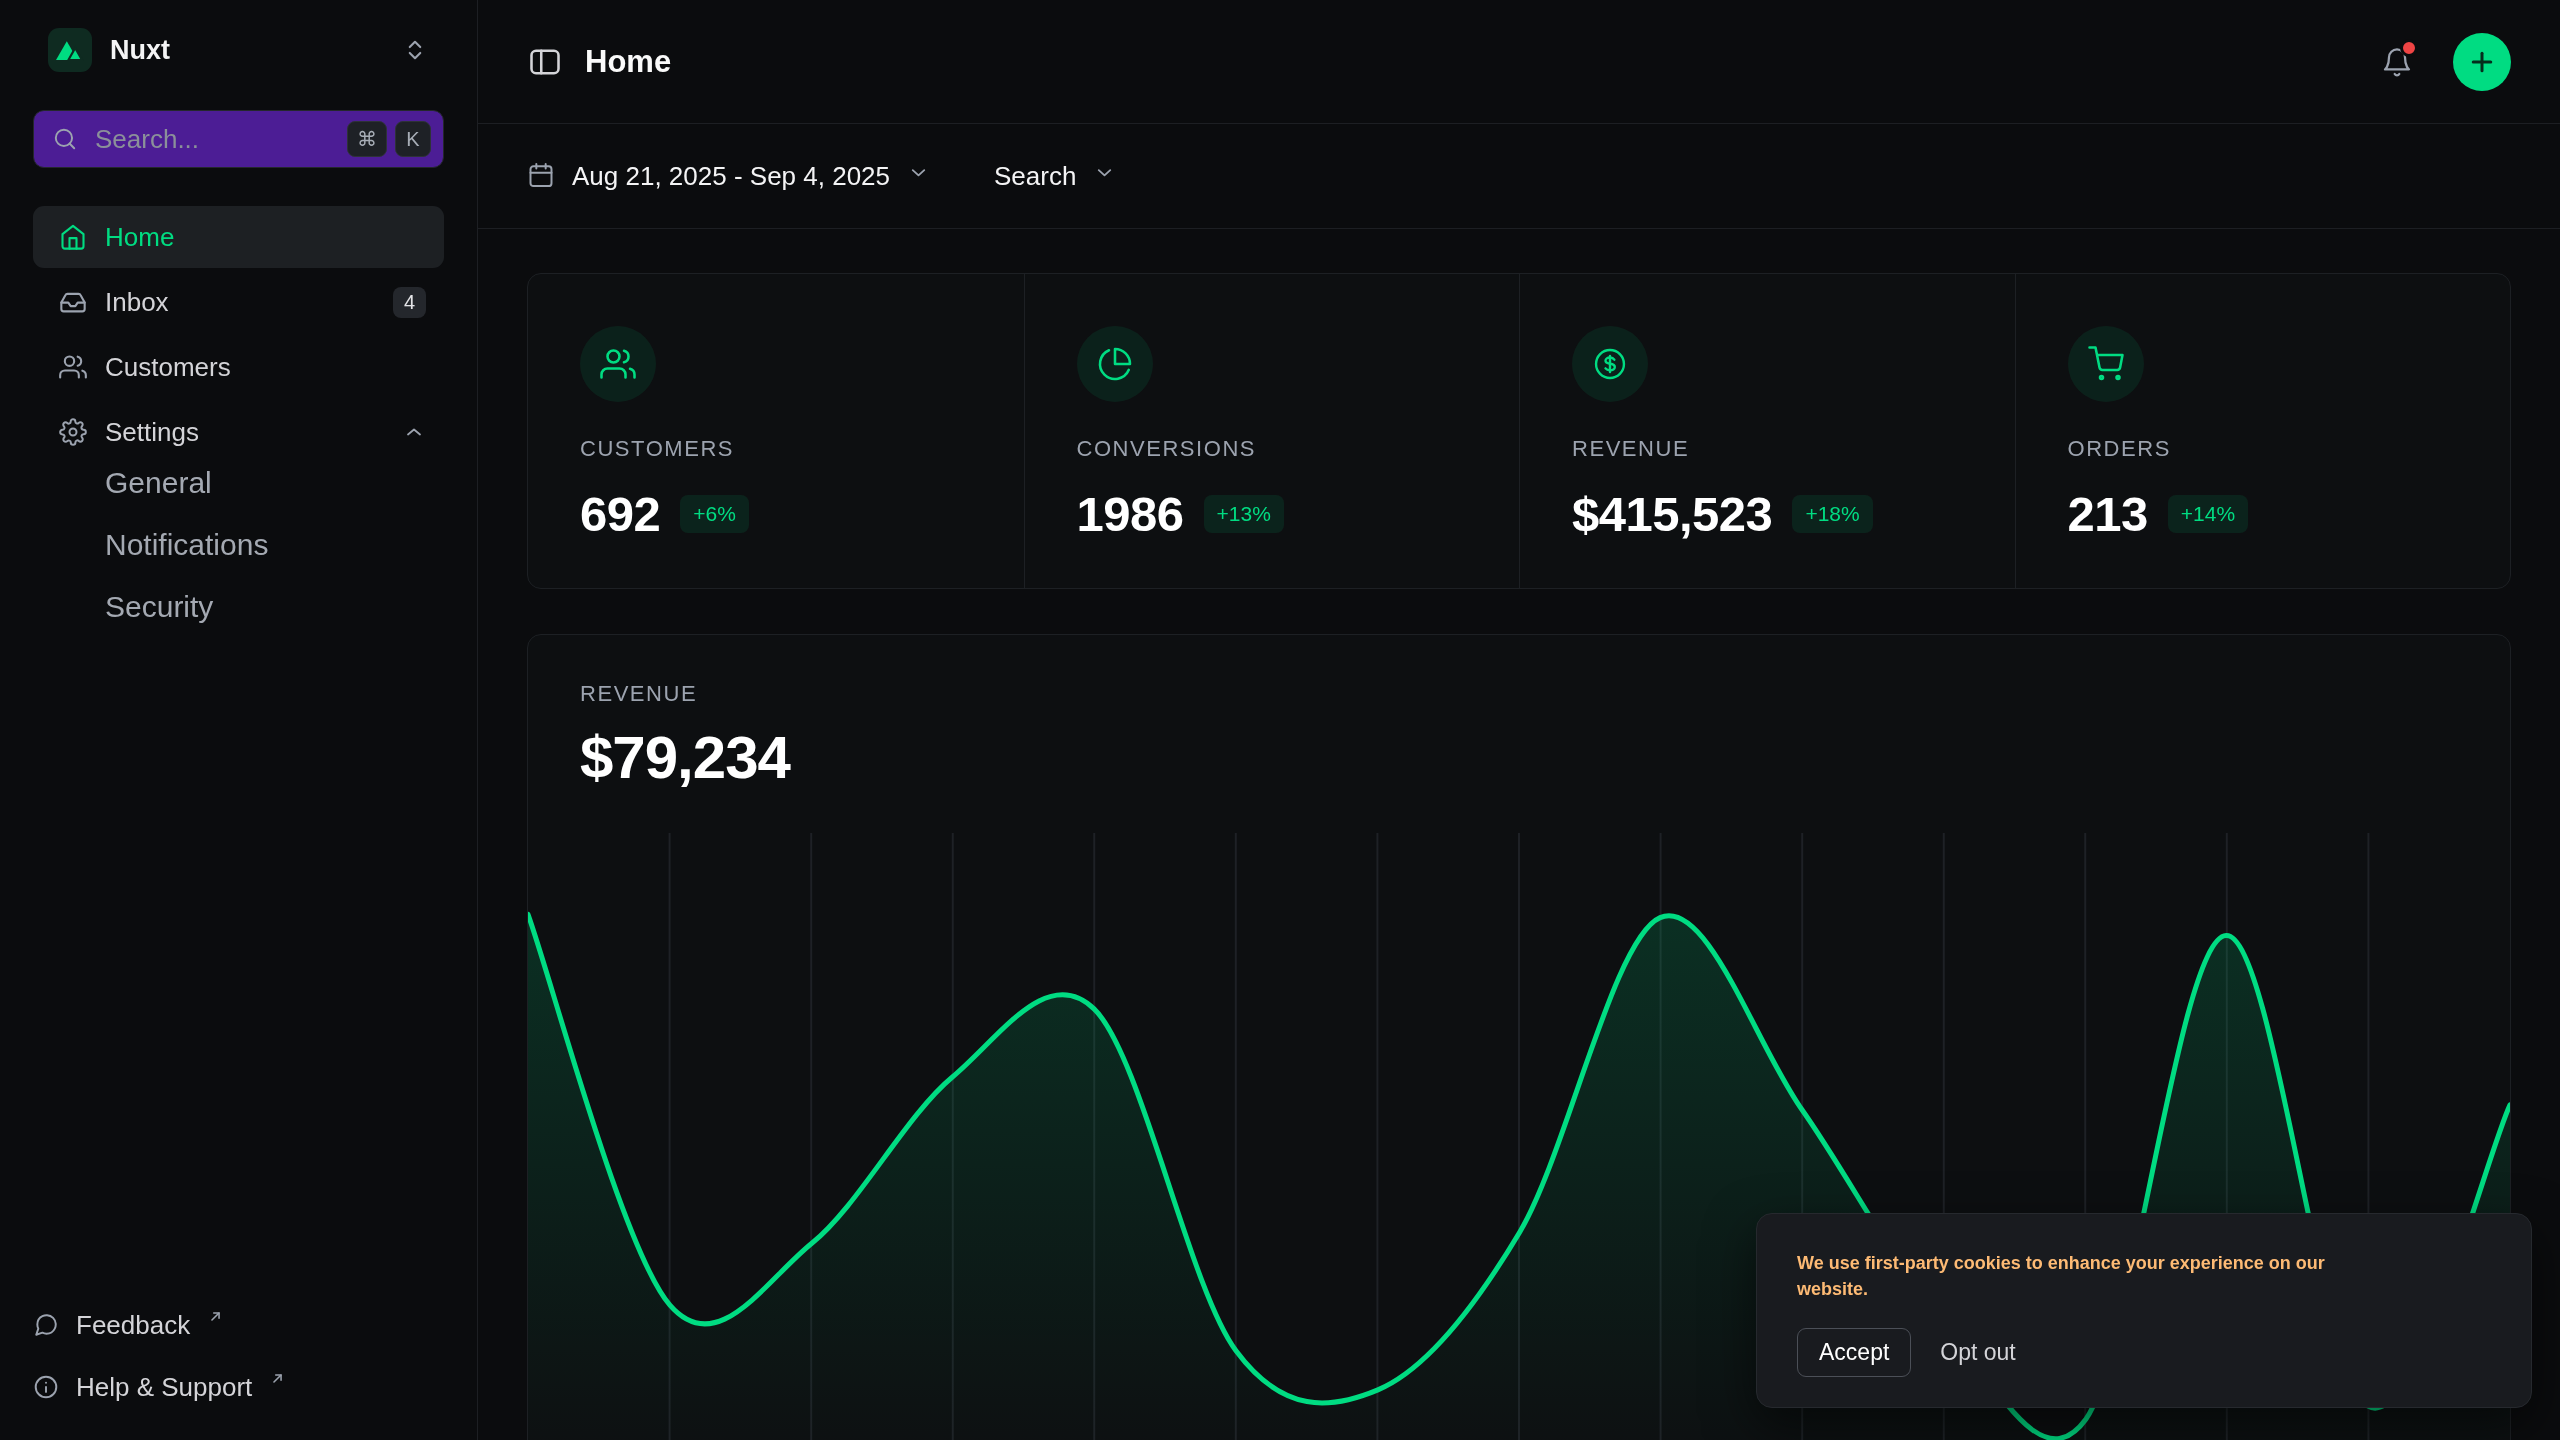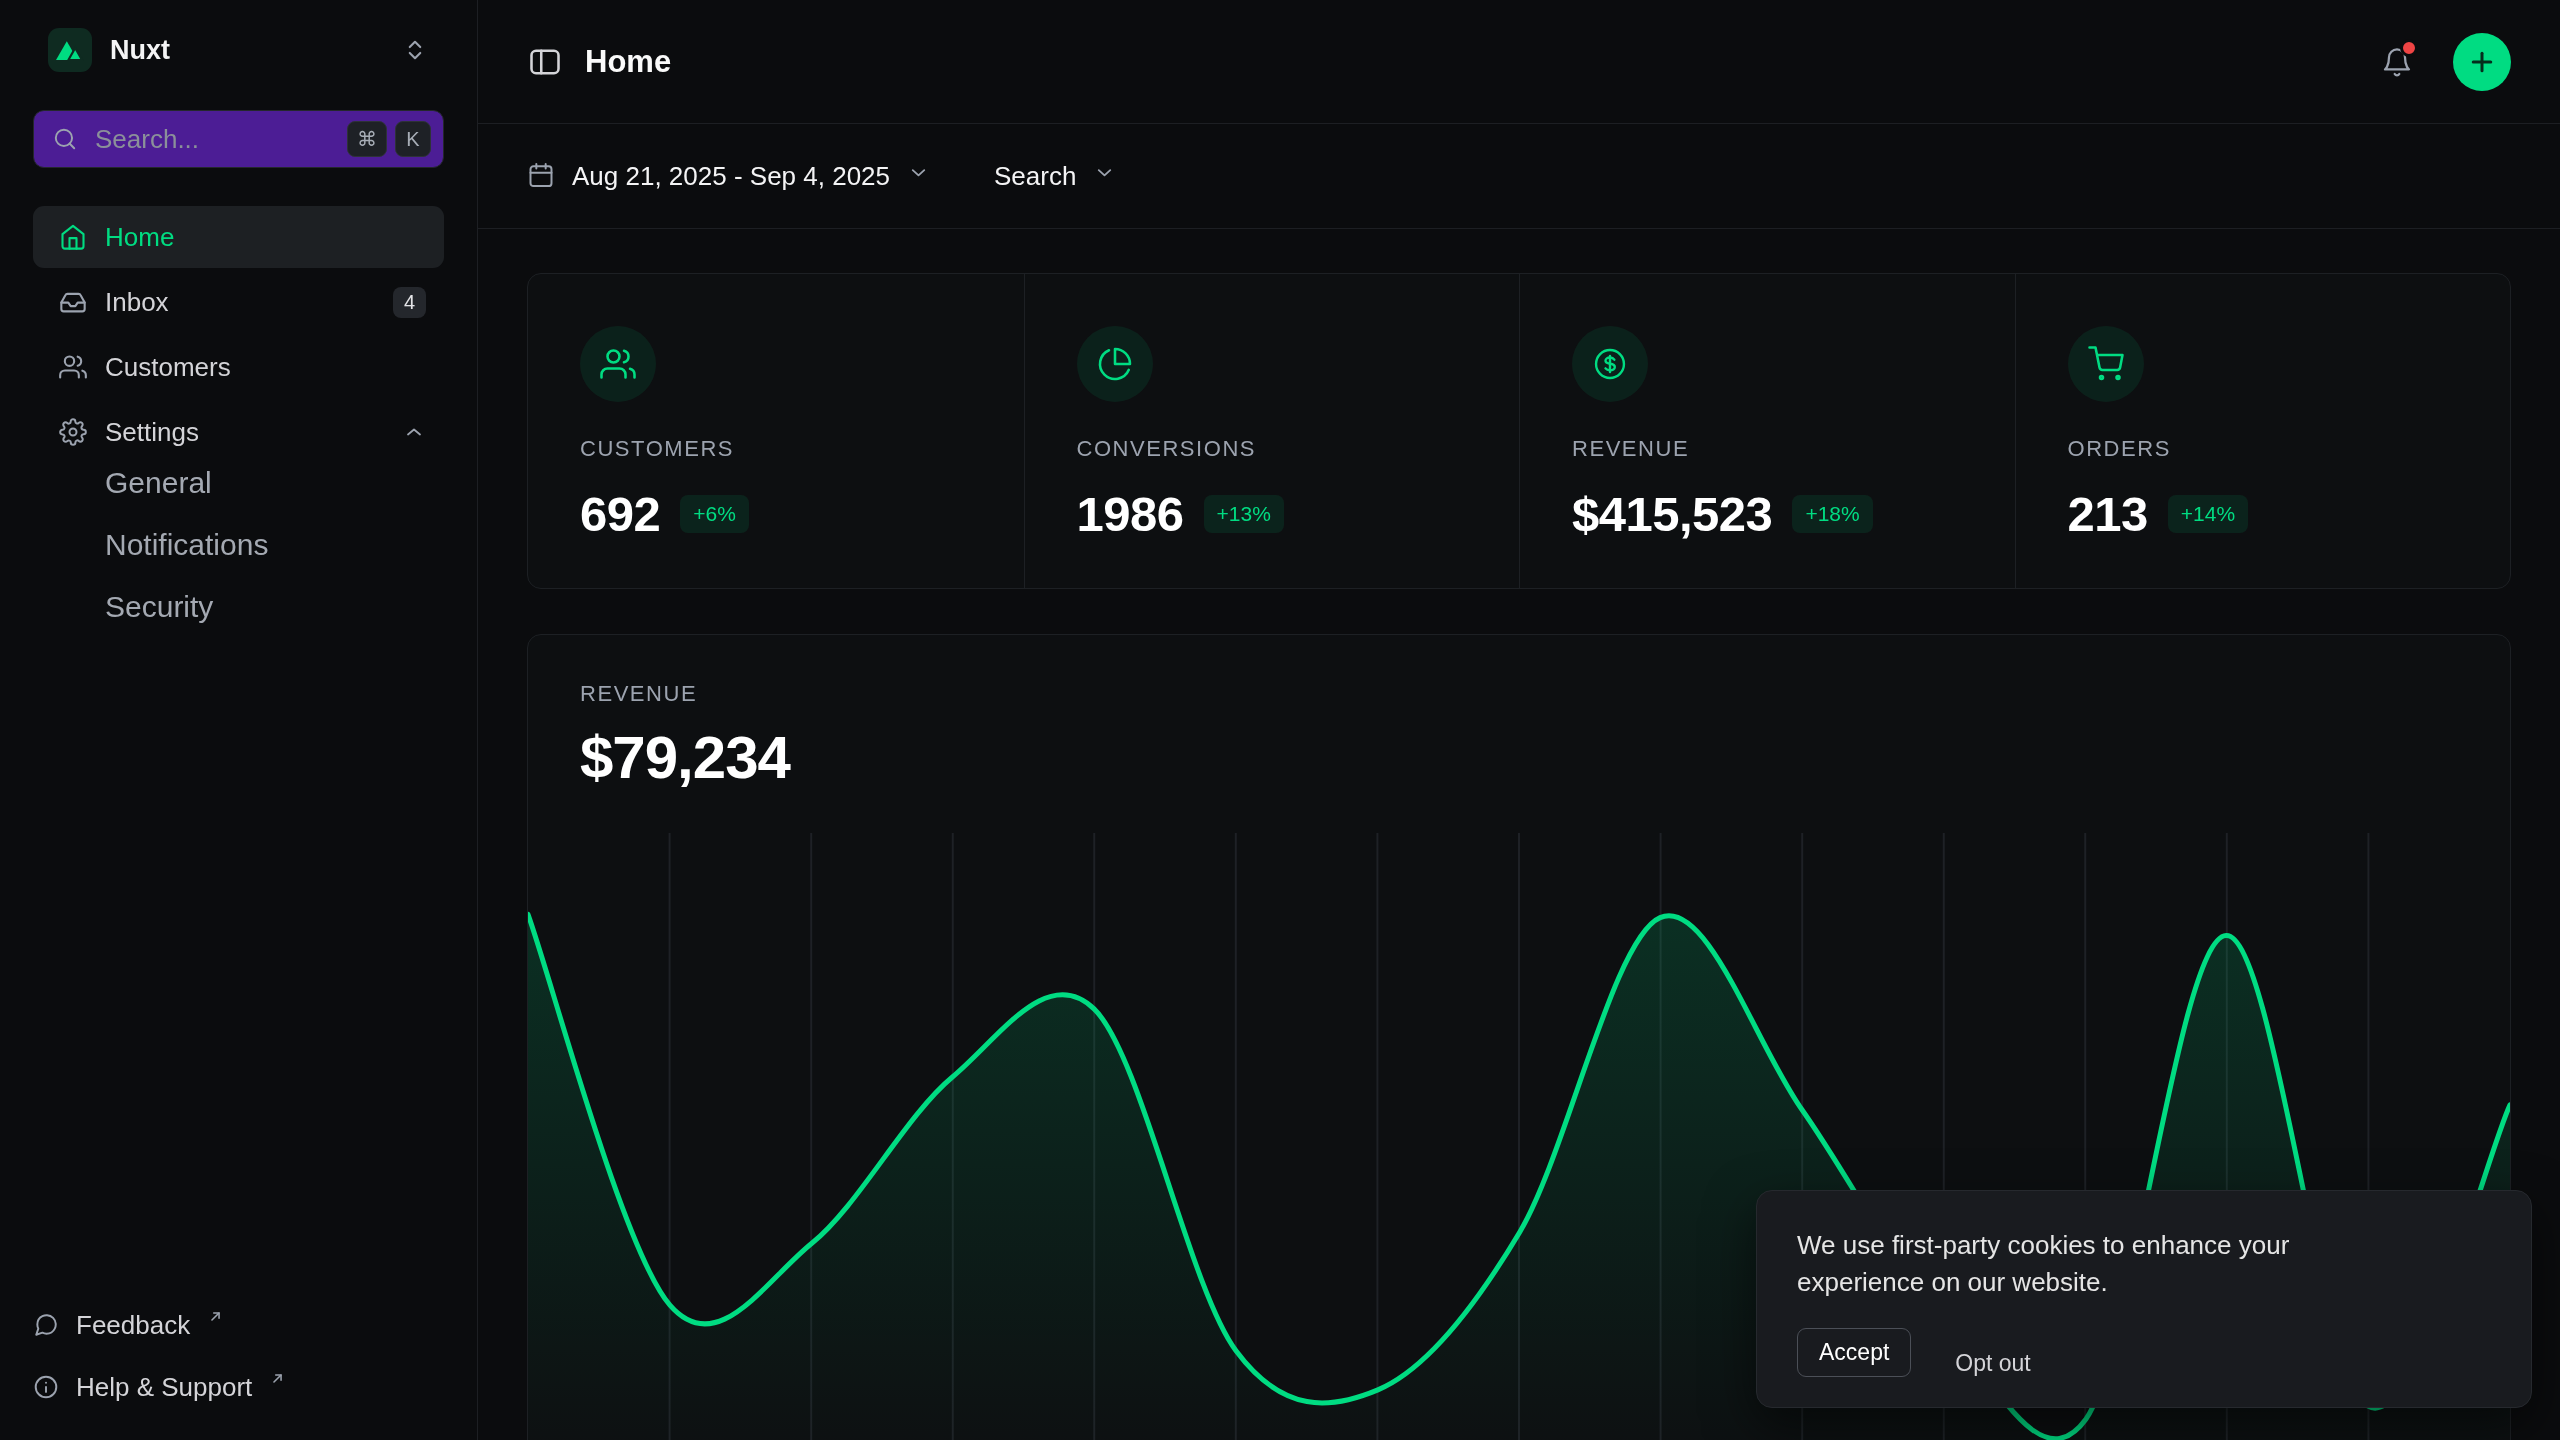--- a/index.html
+++ b/index.html
@@ -55,22 +55,22 @@
 
   .revenue-card{margin-top:45px;height:820px;border:1px solid #1d2024;border-radius:14px;background:#0d0f11;overflow:hidden}
   .revenue-head{padding:46px 52px 0}
   .revenue-label{font-size:22px;font-weight:500;letter-spacing:.07em;color:#9ca3af}
   .revenue-value{margin-top:16px;font-size:60px;font-weight:700;letter-spacing:-1px;color:#fff}
   .chart-wrap{margin-top:41px;height:635px}
   .chart-wrap svg{display:block;width:100%;height:100%}
 
   
   .cookie-banner{position:absolute;right:28px;bottom:32px;width:776px;background:#191b1f;border:1px solid #26292e;border-radius:16px;padding:36px 40px 30px;box-shadow:0 18px 50px rgba(0,0,0,.55);z-index:50}
-  .cookie-text{font-size:26px;line-height:1.45;font-weight:400;color:#e5e5e5;max-width:590px}
-  .cookie-actions{margin-top:26px;display:flex;align-items:flex-end;gap:44px}
+  .cookie-text{font-size:18px;line-height:1.45;font-weight:700;color:#fdba74;max-width:590px}
+  .cookie-actions{margin-top:26px;display:flex;align-items:center;gap:29px}
   .accept-btn{font-size:23px;font-weight:500;color:#fff;background:transparent;border:1px solid #4b4f57;border-radius:9px;padding:10px 21px;cursor:pointer;font-family:inherit}
   .optout-btn{font-size:23px;font-weight:500;color:#d4d4d8;background:none;border:none;cursor:pointer;font-family:inherit}
 </style>
 </head>
 <body>
 
 <div class="app">
 
   <aside class="sidebar">
 

